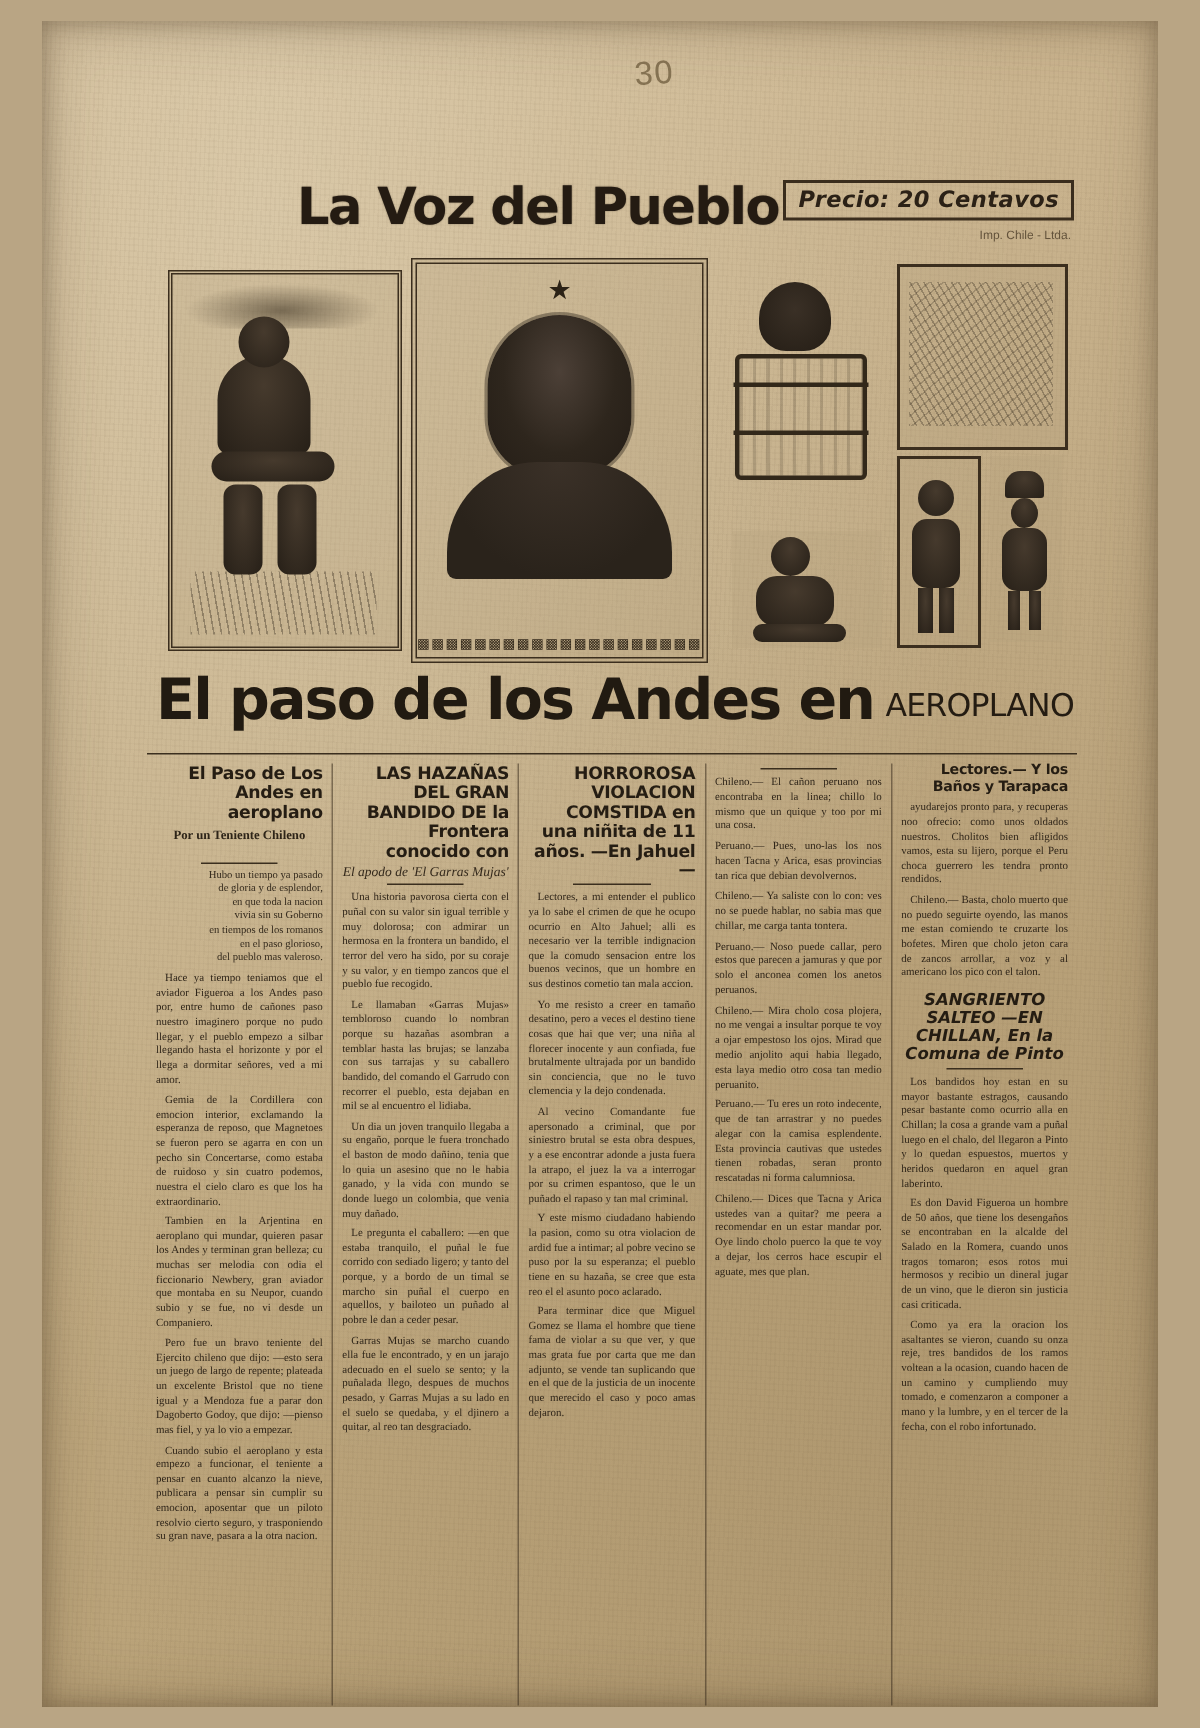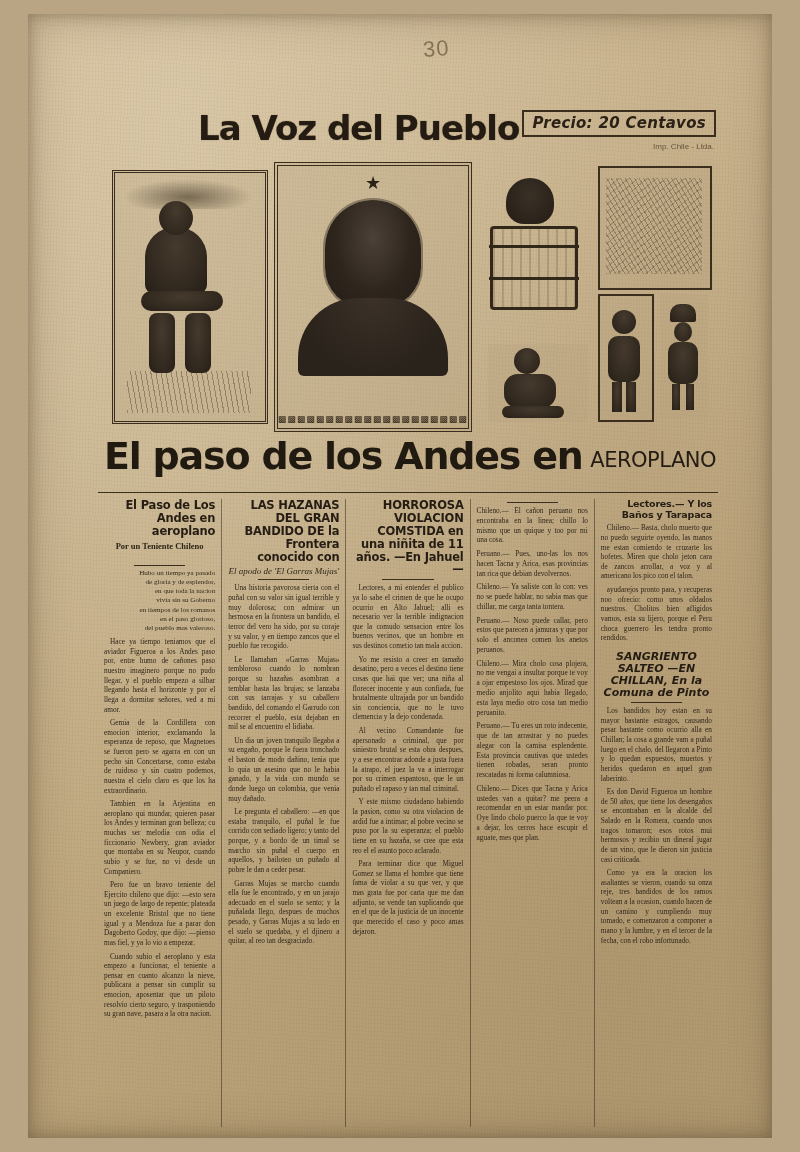--- a/index.html
+++ b/index.html
@@ -28,21 +28,21 @@
       repeating-linear-gradient(3deg, rgba(90,70,45,.035) 0 1px, rgba(255,255,255,0) 1px 4px);
     pointer-events:none;
   }
   .edge-dark{
     position:absolute;inset:0;
     box-shadow:inset 0 0 40px rgba(90,70,45,.35);
     pointer-events:none;
   }
   .inner{
     position:absolute;
-    left:70px;top:94px;width:620px;height:1000px;
+    left:70px;top:104px;width:620px;height:1000px;
     color:#2b2116;
   }
   
   .pencil{
     position:absolute;left:395px;top:22px;
     font-family:"Liberation Sans",sans-serif;
     font-size:22px;color:#6d5b3c;
     transform:rotate(-4deg);
     letter-spacing:1px;
     opacity:.75;
@@ -340,22 +340,22 @@
         <div class="dlg">Peruano.— Pues, uno-las los nos hacen Tacna y Arica, esas provincias tan rica que debian devolvernos.</div>
         <div class="dlg">Chileno.— Ya saliste con lo con: ves no se puede hablar, no sabia mas que chillar, me carga tanta tontera.</div>
         <div class="dlg">Peruano.— Noso puede callar, pero estos que parecen a jamuras y que por solo el anconea comen los anetos peruanos.</div>
         <div class="dlg">Chileno.— Mira cholo cosa plojera, no me vengai a insultar porque te voy a ojar empestoso los ojos. Mirad que medio anjolito aqui habia llegado, esta laya medio otro cosa tan medio peruanito.</div>
         <div class="dlg">Peruano.— Tu eres un roto indecente, que de tan arrastrar y no puedes alegar con la camisa esplendente. Esta provincia cautivas que ustedes tienen robadas, seran pronto rescatadas ni forma calumniosa.</div>
         <div class="dlg">Chileno.— Dices que Tacna y Arica ustedes van a quitar? me peera a recomendar en un estar mandar por. Oye lindo cholo puerco la que te voy a dejar, los cerros hace escupir el aguate, mes que plan.</div>
       </div>
 
       <div class="col">
         <div class="col-head" style="font-size:9.5px;">Lectores.— Y los Baños y Tarapaca</div>
+        <div class="para">ayudarejos pronto para, y recuperas noo ofrecio: como unos oldados nuestros. Cholitos bien afligidos vamos, esta su lijero, porque el Peru choca guerrero les tendra pronto rendidos.</div>
         <div class="para">Chileno.— Basta, cholo muerto que no puedo seguirte oyendo, las manos me estan comiendo te cruzarte los bofetes. Miren que cholo jeton cara de zancos arrollar, a voz y al americano los pico con el talon.</div>
-        <div class="para">ayudarejos pronto para, y recuperas noo ofrecio: como unos oldados nuestros. Cholitos bien afligidos vamos, esta su lijero, porque el Peru choca guerrero les tendra pronto rendidos.</div>
         <div class="sub-head">SANGRIENTO SALTEO —EN CHILLAN, En la Comuna de Pinto</div>
         <div class="mini-rule"></div>
         <div class="para">Los bandidos hoy estan en su mayor bastante estragos, causando pesar bastante como ocurrio alla en Chillan; la cosa a grande vam a puñal luego en el chalo, del llegaron a Pinto y lo quedan espuestos, muertos y heridos quedaron en aquel gran laberinto.</div>
         <div class="para">Es don David Figueroa un hombre de 50 años, que tiene los desengaños se encontraban en la alcalde del Salado en la Romera, cuando unos tragos tomaron; esos rotos mui hermosos y recibio un dineral jugar de un vino, que le dieron sin justicia casi criticada.</div>
         <div class="para">Como ya era la oracion los asaltantes se vieron, cuando su onza reje, tres bandidos de los ramos voltean a la ocasion, cuando hacen de un camino y cumpliendo muy tomado, e comenzaron a componer a mano y la lumbre, y en el tercer de la fecha, con el robo infortunado.</div>
       </div>
 
     </div>
   </div>
 </div>

